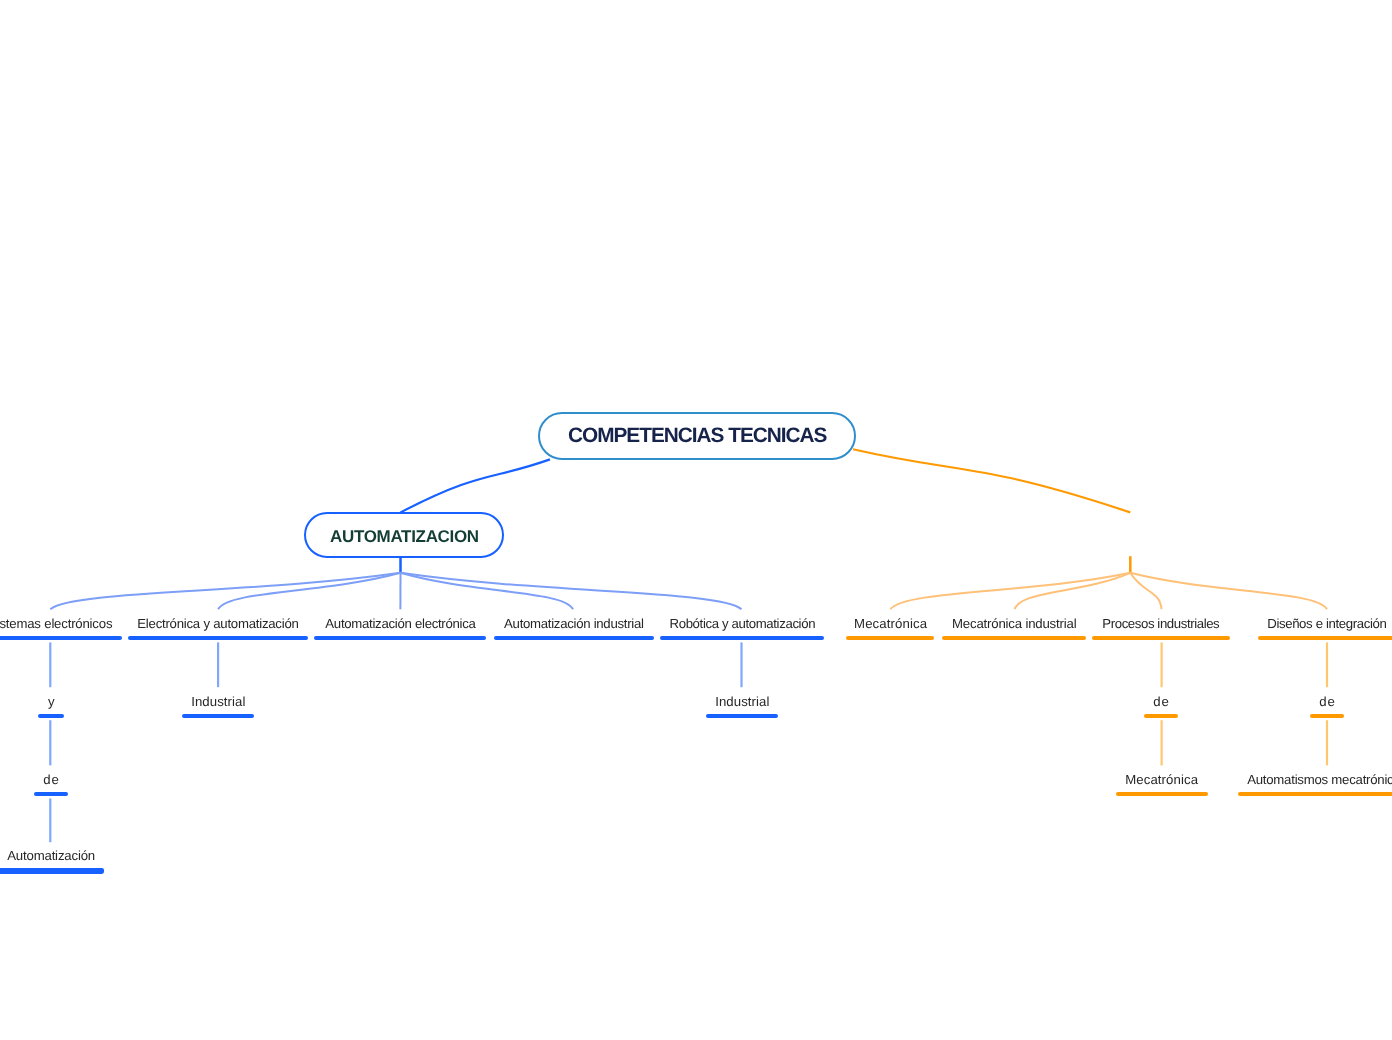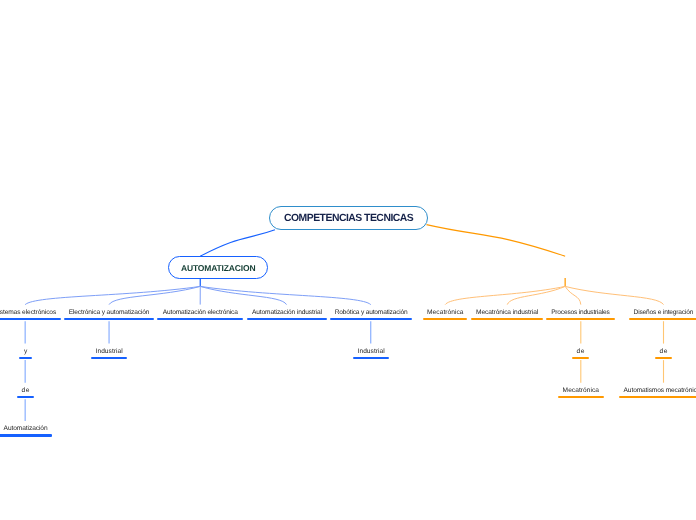--- a/index.html
+++ b/index.html
@@ -42,21 +42,21 @@
       <path d="M 565.15 250.4 C 571.72 260.87 579.86 259.05 580.80 268.6" fill="none" stroke="#ffc078" stroke-width="1"></path>
       <path d="M 565.15 250.4 C 606.46 260.87 657.60 259.05 663.50 268.6" fill="none" stroke="#ffc078" stroke-width="1"></path>
       <path d="M 275 193.7 C 245.10 204.30 241.36 199.00 200.25 220.2" fill="none" stroke="#1661ff" stroke-width="1.1"></path>
       <path d="M 426.5 188.6 C 481.96 201.24 488.89 194.92 565.15 220.2" fill="none" stroke="#ff9900" stroke-width="1.1"></path>
     </svg>
 
   <div class="node pill" id="root-node" style="left: 268.9px; top: 170.3px; width: 159.4px; height: 24.2px; box-sizing: border-box; border: 1.3px solid rgb(47, 142, 203); border-radius: 999px;">
     <span style="font-size: 10.4px; color: rgb(22, 35, 74); letter-spacing: -0.5px; margin-right: 0.5px;">COMPETENCIAS TECNICAS</span>
   </div>
 
-  <div class="node pill" id="branch-0" style="left: 168px; top: 220.1px; width: 99.9px; height: 23px; box-sizing: border-box; border: 1.3px solid rgb(22, 97, 255); border-radius: 999px;">
+  <div class="node pill" id="branch-0" style="left: 152px; top: 220.1px; width: 99.9px; height: 23px; box-sizing: border-box; border: 1.3px solid rgb(22, 97, 255); border-radius: 999px;">
     <span style="font-size: 8.5px; color: rgb(20, 62, 52); letter-spacing: -0.16px; margin-right: 0.16px;">AUTOMATIZACION</span>
   </div>
 
 
   <div id="leaves">
       <div class="node leaf" style="left: -11px; top: 271.9px; width: 72.3px; height: 14px;">
         <span class="lbl" style="letter-spacing: -0.097px; margin-right: 0.097px; top: 0px;">Sistemas electrónicos</span>
         <span class="ul" style="background: rgb(22, 97, 255); top: 9.9px;"></span>
       </div>
       <div class="node leaf" style="left: 64px; top: 271.9px; width: 90.1px; height: 14px;">

